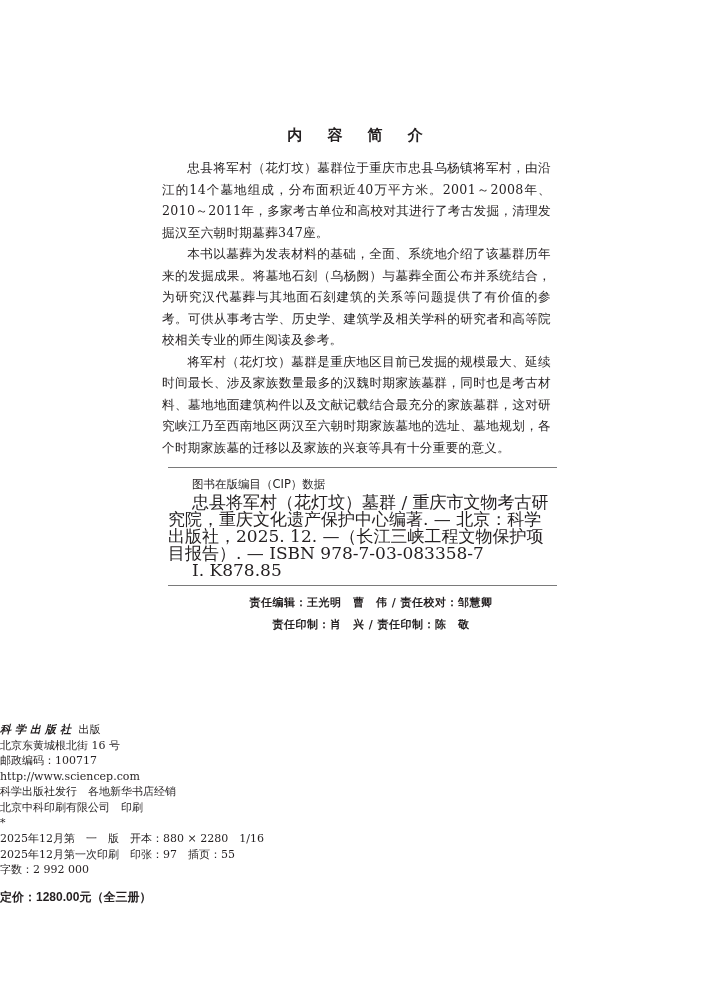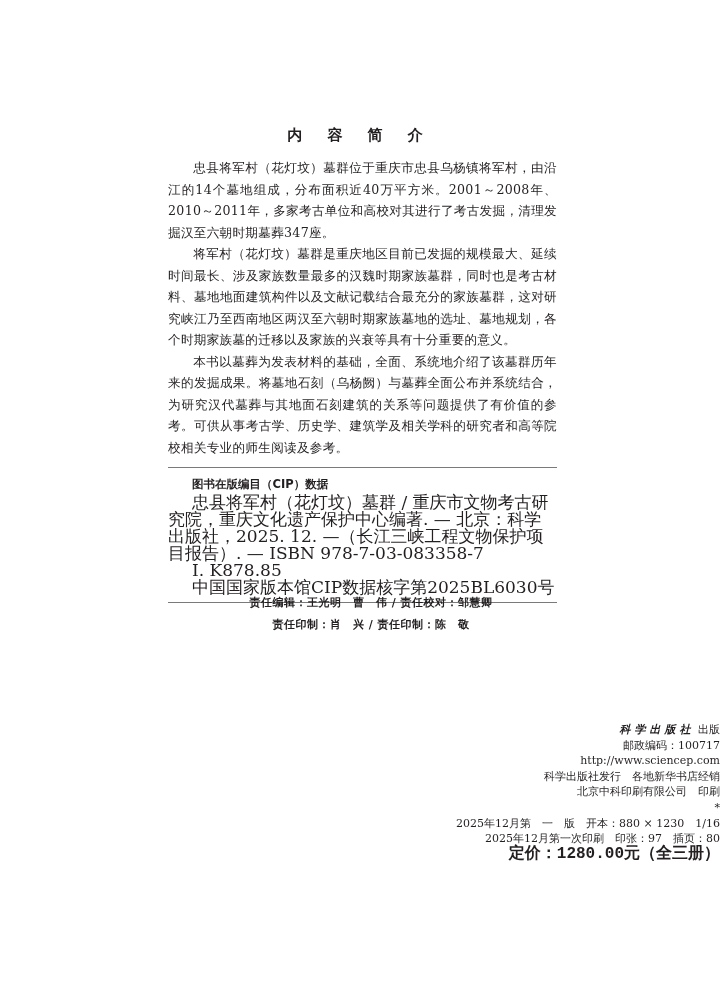--- a/index.html
+++ b/index.html
@@ -1,78 +1,79 @@
 <!DOCTYPE html>
 <html><head>
   <meta charset="utf-8">
   <style>
     html, body { margin: 0; padding: 0; background: #ffffff; }
     body { width: 720px; height: 1000px; position: relative; overflow: hidden;
            font-family: "DejaVu Serif", "Liberation Serif", serif; color: #231f20; }
     .page { position: absolute; left: 0; top: 0; width: 720px; height: 1000px; }
     .title { position: absolute; left: 0; width: 720px; top: 126px; text-align: center;
              font-size: 15px; font-weight: bold; letter-spacing: 10px; font-family: "DejaVu Sans", sans-serif; }
-    .intro { position: absolute; left: 168px; width: 389px; top: 157px; }
+    .intro { position: absolute; left: 162px; width: 389px; top: 157px; }
     .para { font-size: 12.6px; line-height: 21.5px; text-indent: 2em; margin: 0;
             text-align: justify; letter-spacing: 0.3px; }
     .cip { position: absolute; left: 168px; width: 389px; top: 467px; }
     .rule { height: 0; border-top: 1.2px solid #7a7a7a; }
-    .cip-head { font-family: "DejaVu Sans", sans-serif; font-weight: bold; font-size: 11.5px;
+    .cip-head { font-family: "DejaVu Sans", sans-serif; font-weight: normal; font-size: 11.5px;
                 padding-left: 24px; margin-top: 8px; line-height: 16px; }
     .cip-body { font-size: 17px; line-height: 17px; margin-top: 2px; }
     .cip-body p { margin: 0; }
     .cip-body .ind { text-indent: 24px; }
     .cip-body .ind2 { padding-left: 24px; }
     .rule2 { margin-top: 6px; }
     .credits { position: absolute; left: 11px; width: 720px; top: 592px; text-align: center;
                font-size: 11px; font-weight: bold; line-height: 22px; letter-spacing: 0.5px; }
-    .pub { position: absolute; left: 0; width: 720px; top: 722px; text-align: right;
+    .pub { position: absolute; left: 0; width: 720px; top: 722px; text-align: left;
            font-size: 11px; line-height: 15.5px; }
     .pub p { margin: 0; }
     .pub .name { font-weight: bold; font-style: italic; letter-spacing: 4px; }
     .pub .star { line-height: 16px; }
-    .pub .price { font-weight: bold; font-family: Liberation Mono, monospace; margin-top: 0; font-size: 16px; }
+    .pub .price { font-weight: bold; font-family: Liberation Sans, sans-serif; margin-top: 12px; font-size: 12px; }
   </style>
 </head>
 <body>
 
 <div class="page">
 
   <div class="title">内 容 简 介</div>
 
   <div class="intro">
     <p class="para">忠县将军村（花灯坟）墓群位于重庆市忠县乌杨镇将军村，由沿江的14个墓地组成，分布面积近40万平方米。2001～2008年、2010～2011年，多家考古单位和高校对其进行了考古发掘，清理发掘汉至六朝时期墓葬347座。</p>
+    <p class="para">本书以墓葬为发表材料的基础，全面、系统地介绍了该墓群历年来的发掘成果。将墓地石刻（乌杨阙）与墓葬全面公布并系统结合，为研究汉代墓葬与其地面石刻建筑的关系等问题提供了有价值的参考。可供从事考古学、历史学、建筑学及相关学科的研究者和高等院校相关专业的师生阅读及参考。</p>
     <p class="para">将军村（花灯坟）墓群是重庆地区目前已发掘的规模最大、延续时间最长、涉及家族数量最多的汉魏时期家族墓群，同时也是考古材料、墓地地面建筑构件以及文献记载结合最充分的家族墓群，这对研究峡江乃至西南地区两汉至六朝时期家族墓地的选址、墓地规划，各个时期家族墓的迁移以及家族的兴衰等具有十分重要的意义。</p>
-    <p class="para">本书以墓葬为发表材料的基础，全面、系统地介绍了该墓群历年来的发掘成果。将墓地石刻（乌杨阙）与墓葬全面公布并系统结合，为研究汉代墓葬与其地面石刻建筑的关系等问题提供了有价值的参考。可供从事考古学、历史学、建筑学及相关学科的研究者和高等院校相关专业的师生阅读及参考。</p>
   </div>
 
   <div class="cip">
     <div class="rule"></div>
     <div class="cip-head">图书在版编目（CIP）数据</div>
     <div class="cip-body">
       <p class="ind">忠县将军村（花灯坟）墓群 / 重庆市文物考古研究院，重庆文化遗产保护中心编著. — 北京：科学出版社，2025. 12. —（长江三峡工程文物保护项目报告）. — ISBN 978-7-03-083358-7</p>
       <p class="ind2">Ⅰ. K878.85</p>
-      <p class="ind2">中国国家版本馆CIP数据核字第2025BL6030号</p>
     </div>
     <div class="rule rule2"></div>
   </div>
 
   <div class="credits">
     <div>责任编辑：王光明　曹　伟 / 责任校对：邹慧卿</div>
     <div>责任印制：肖　兴 / 责任印制：陈　敬</div>
   </div>
 
   <div class="pub">
     <p>
       <span class="name">科学出版社</span>
       <span>出版</span>
     </p>
+    <p>北京东黄城根北街 16 号</p>
     <p>邮政编码：100717</p>
     <p>http://www.sciencep.com</p>
     <p>科学出版社发行　各地新华书店经销</p>
     <p>北京中科印刷有限公司　印刷</p>
     <p class="star">*</p>
-    <p>2025年12月第　一　版　开本：880 × 1230　1/16</p>
-    <p>2025年12月第一次印刷　印张：97　插页：80</p>
+    <p>2025年12月第　一　版　开本：880 × 2280　1/16</p>
+    <p>2025年12月第一次印刷　印张：97　插页：55</p>
+    <p>字数：2 992 000</p>
     <p class="price">定价：1280.00元（全三册）</p>
   </div>
 
 </div>
 
 </body></html>

